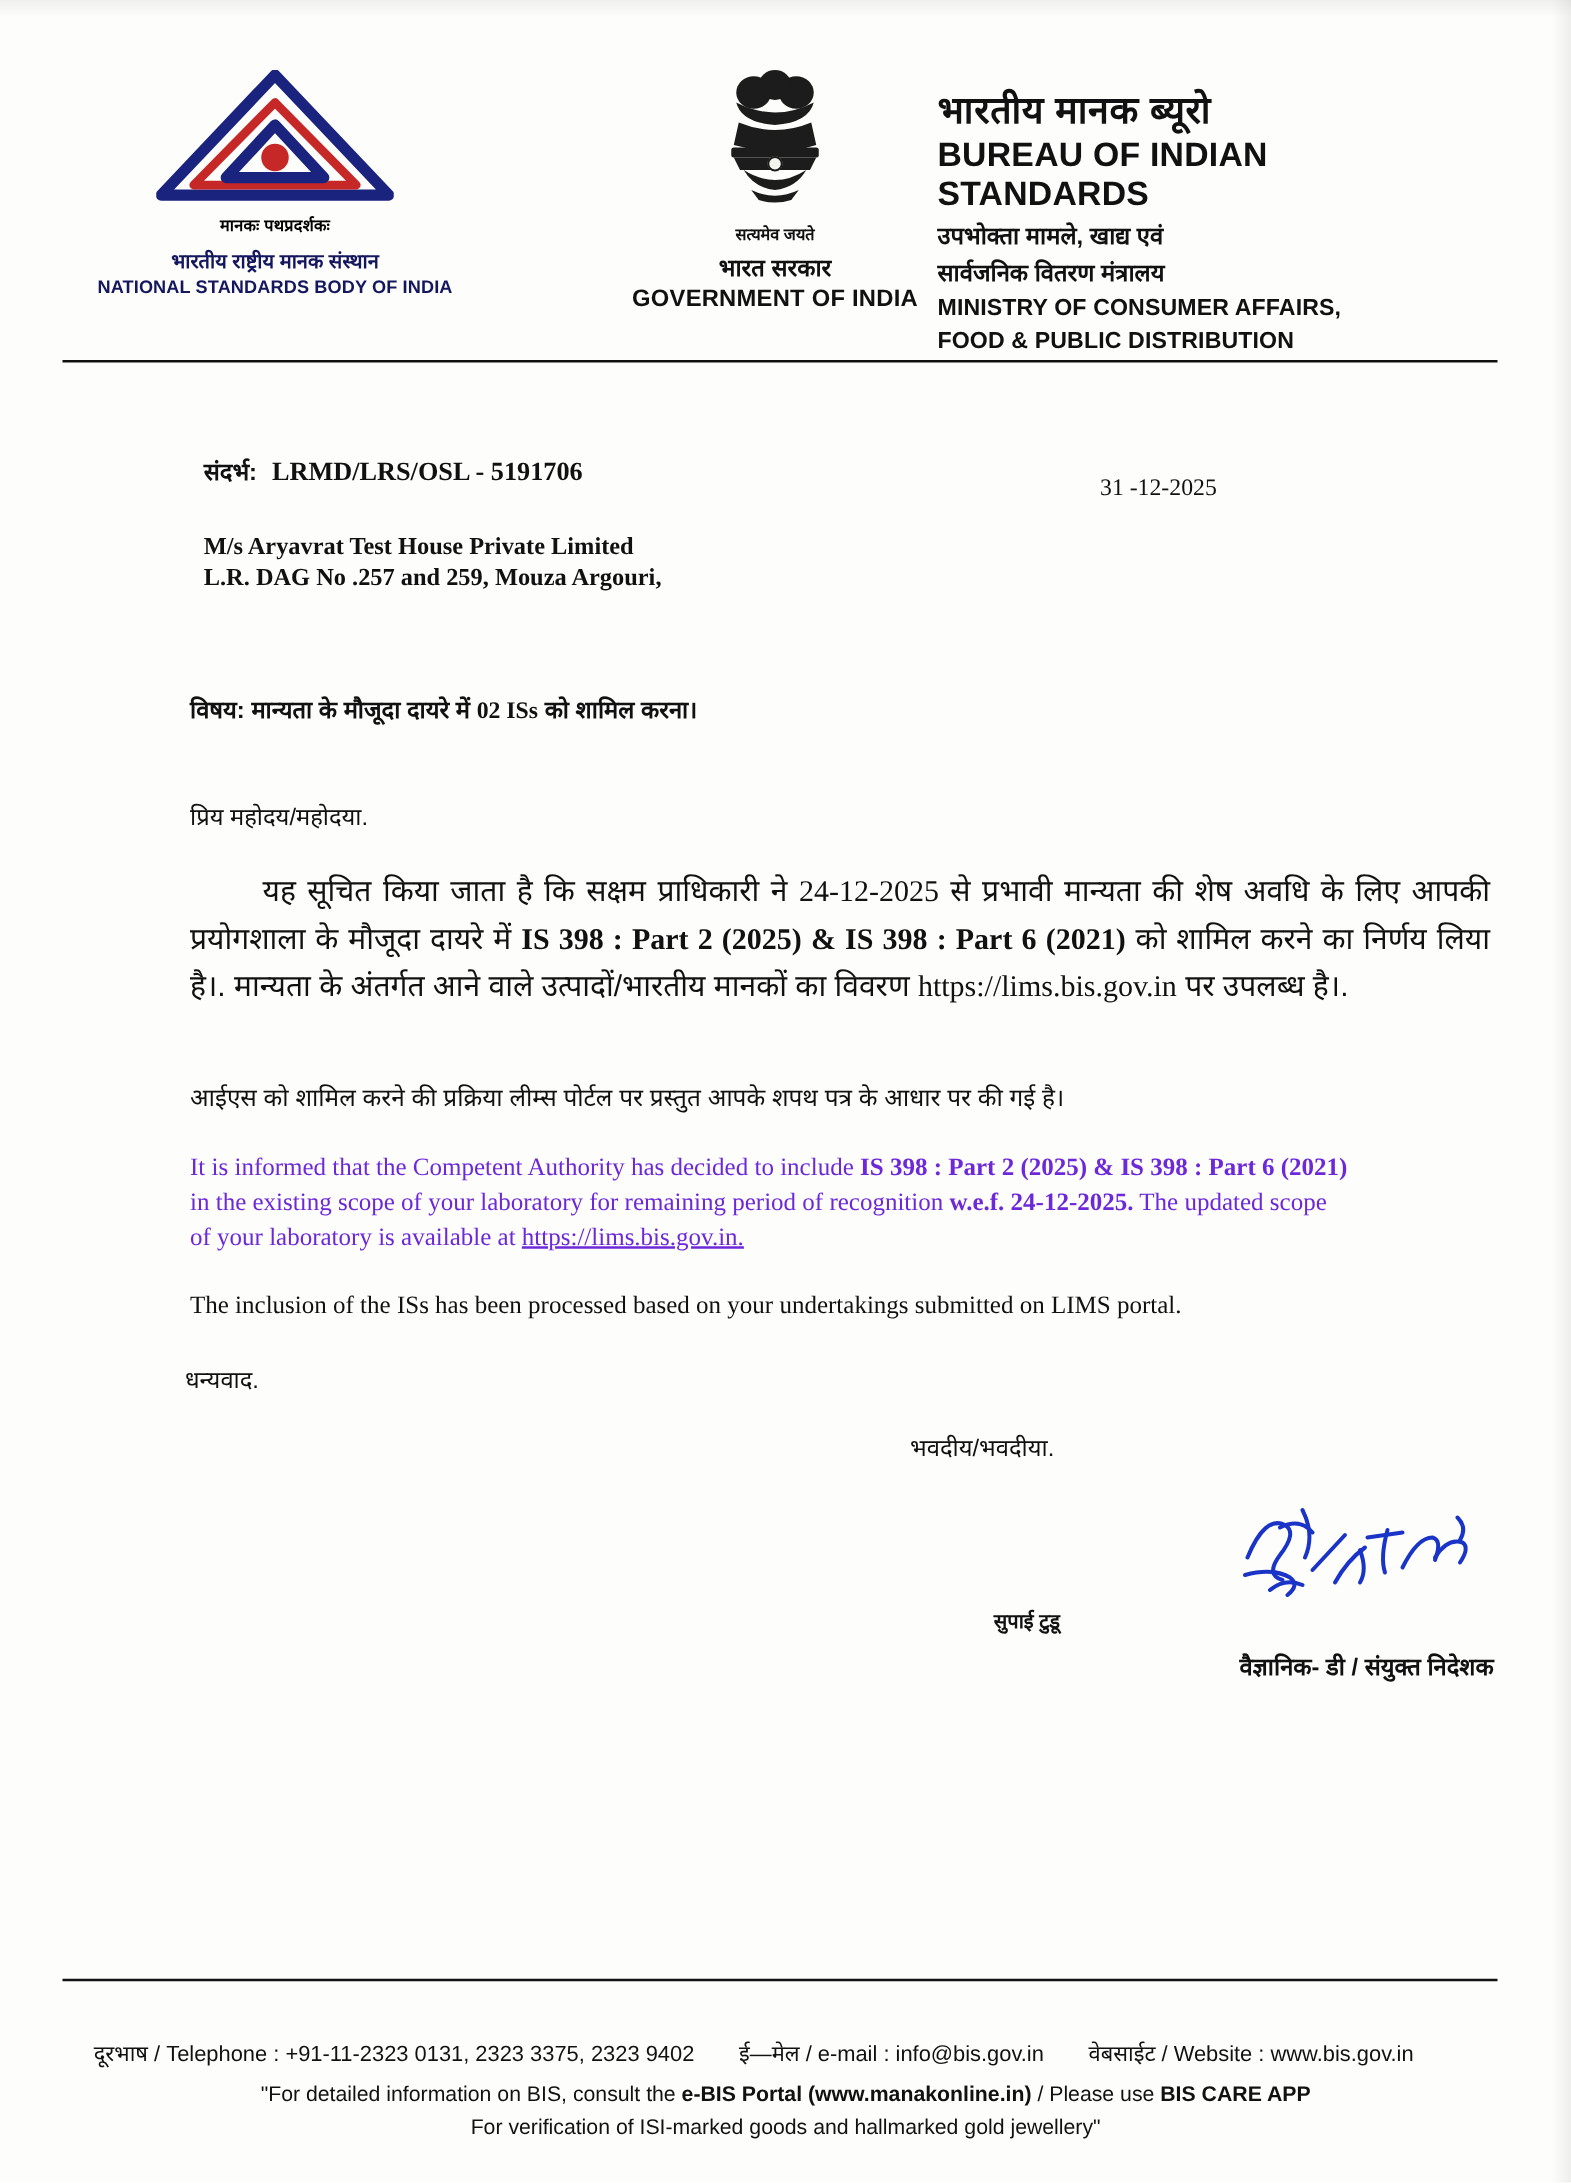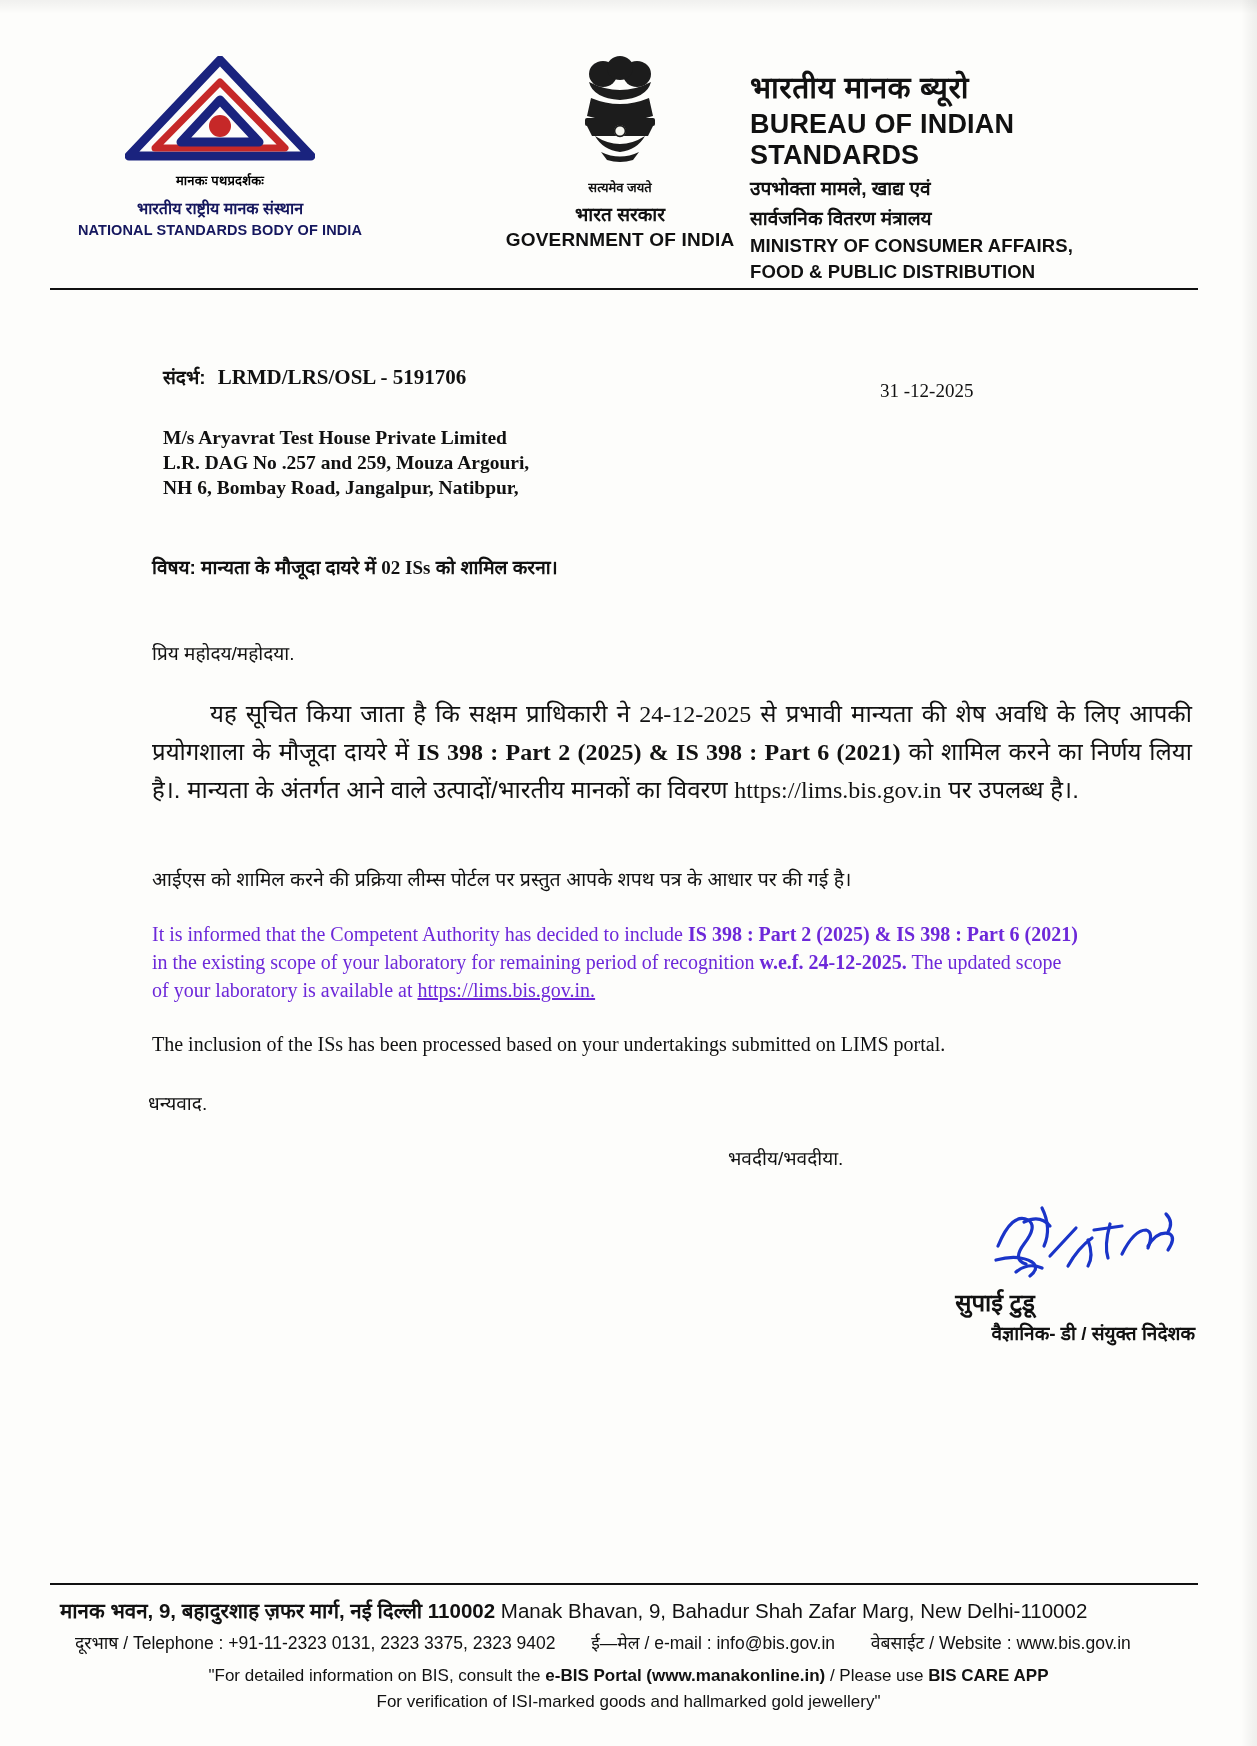--- a/index.html
+++ b/index.html
@@ -290,23 +290,23 @@
     height: 80px;
     color: #1a34c8;
     font-family: "Liberation Sans", sans-serif;
   }
 
   .sign-name {
     position: absolute;
     left: 795px;
     top: 1285px;
     width: 400px;
-    text-align: center;
-    font-family: "Liberation Sans", sans-serif;
-    font-size: 24px;
+    text-align: left;
+    font-family: "Liberation Sans", sans-serif;
+    font-size: 16px;
     font-weight: bold;
     color: #111;
   }
   .sign-desig {
     position: absolute;
     left: 740px;
     top: 1320px;
     width: 455px;
     text-align: right;
     font-family: "Liberation Sans", sans-serif;
@@ -446,21 +446,20 @@
 
   <div class="ref-row">
     <span class="ref-label">संदर्भ:</span>
     <span class="ref-value">LRMD/LRS/OSL - 5191706</span>
   </div>
   <div class="date">31 -12-2025</div>
 
   <div class="addr">
     <div>M/s Aryavrat Test House Private Limited</div>
     <div>L.R. DAG No .257 and 259, Mouza Argouri,</div>
-    <div>NH 6, Bombay Road, Jangalpur, Natibpur,</div>
   </div>
 
   <div class="subject">
     <span>विषय:</span>
     <span>मान्यता के मौजूदा दायरे में</span>
     <span class="eng">02 ISs</span>
     <span>को शामिल करना।</span>
   </div>
 
   <div class="salute">प्रिय महोदय/महोदया.</div>
@@ -504,24 +503,20 @@
         <path d="M176 14 q8 8 2 18"></path>
       </g>
     </svg>
   </div>
 
   <div class="sign-name">सुपाई टुडू</div>
   <div class="sign-desig">वैज्ञानिक- डी  /  संयुक्त निदेशक</div>
 
   <div class="rule-bottom"></div>
 
-  <div class="foot-1">
-    <span>मानक भवन, 9, बहादुरशाह ज़फर मार्ग, नई दिल्ली 110002</span>
-    <span class="en">Manak Bhavan, 9, Bahadur Shah Zafar Marg, New Delhi-110002</span>
-  </div>
 
   <div class="foot-2">
     <span>दूरभाष / Telephone : +91-11-2323 0131, 2323 3375, 2323 9402</span>
     <span class="sep"></span>
     <span>ई—मेल / e-mail : info@bis.gov.in</span>
     <span class="sep"></span>
     <span>वेबसाईट / Website : www.bis.gov.in</span>
   </div>
 
   <div class="foot-3">

